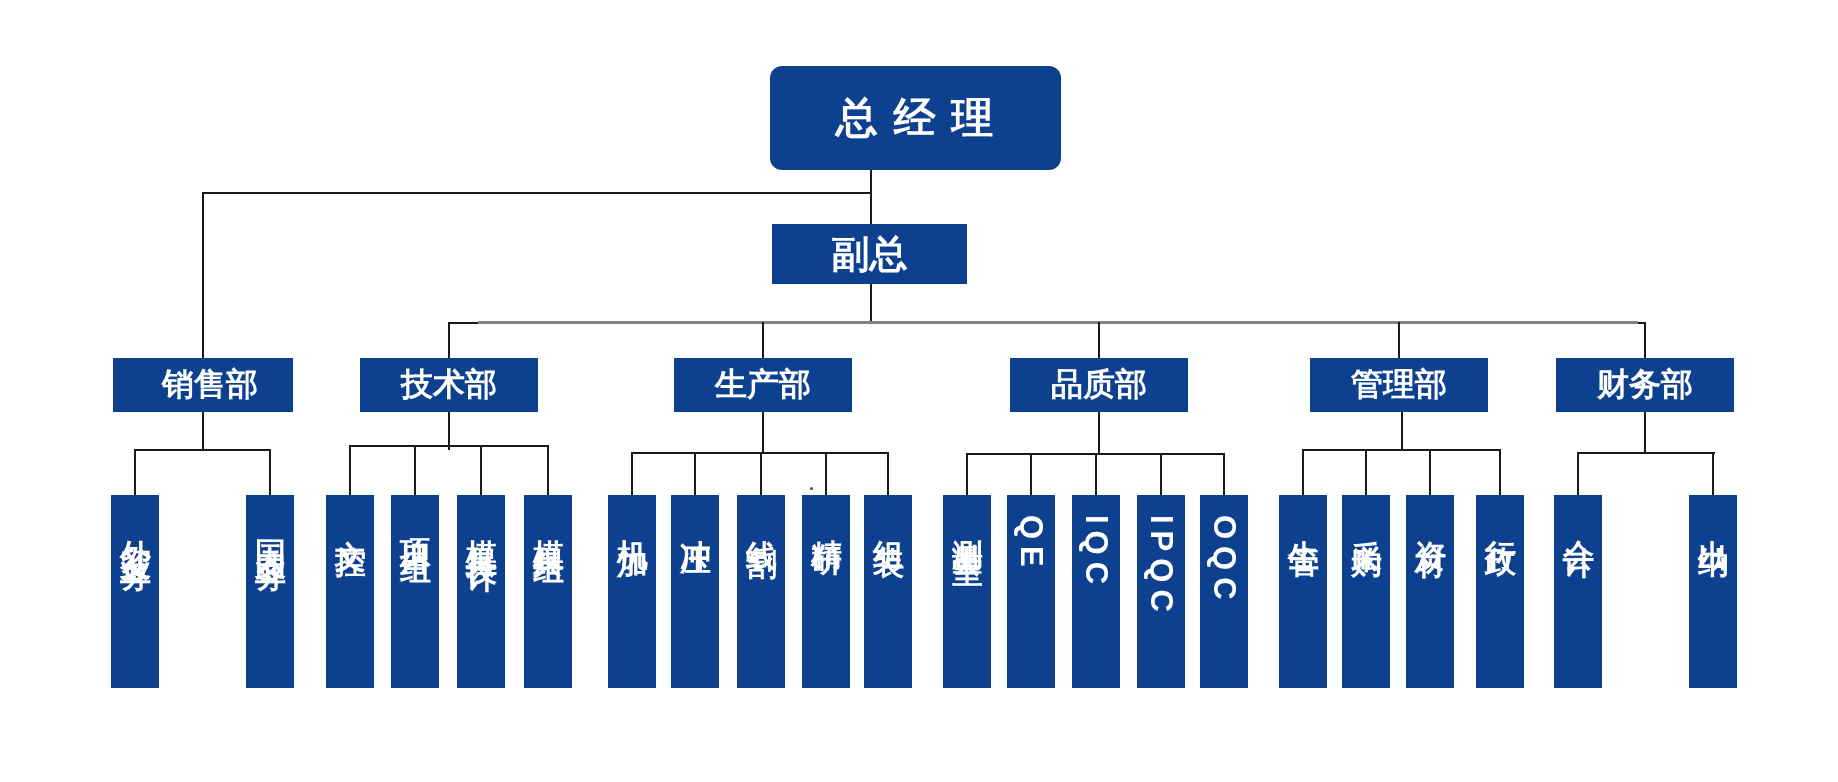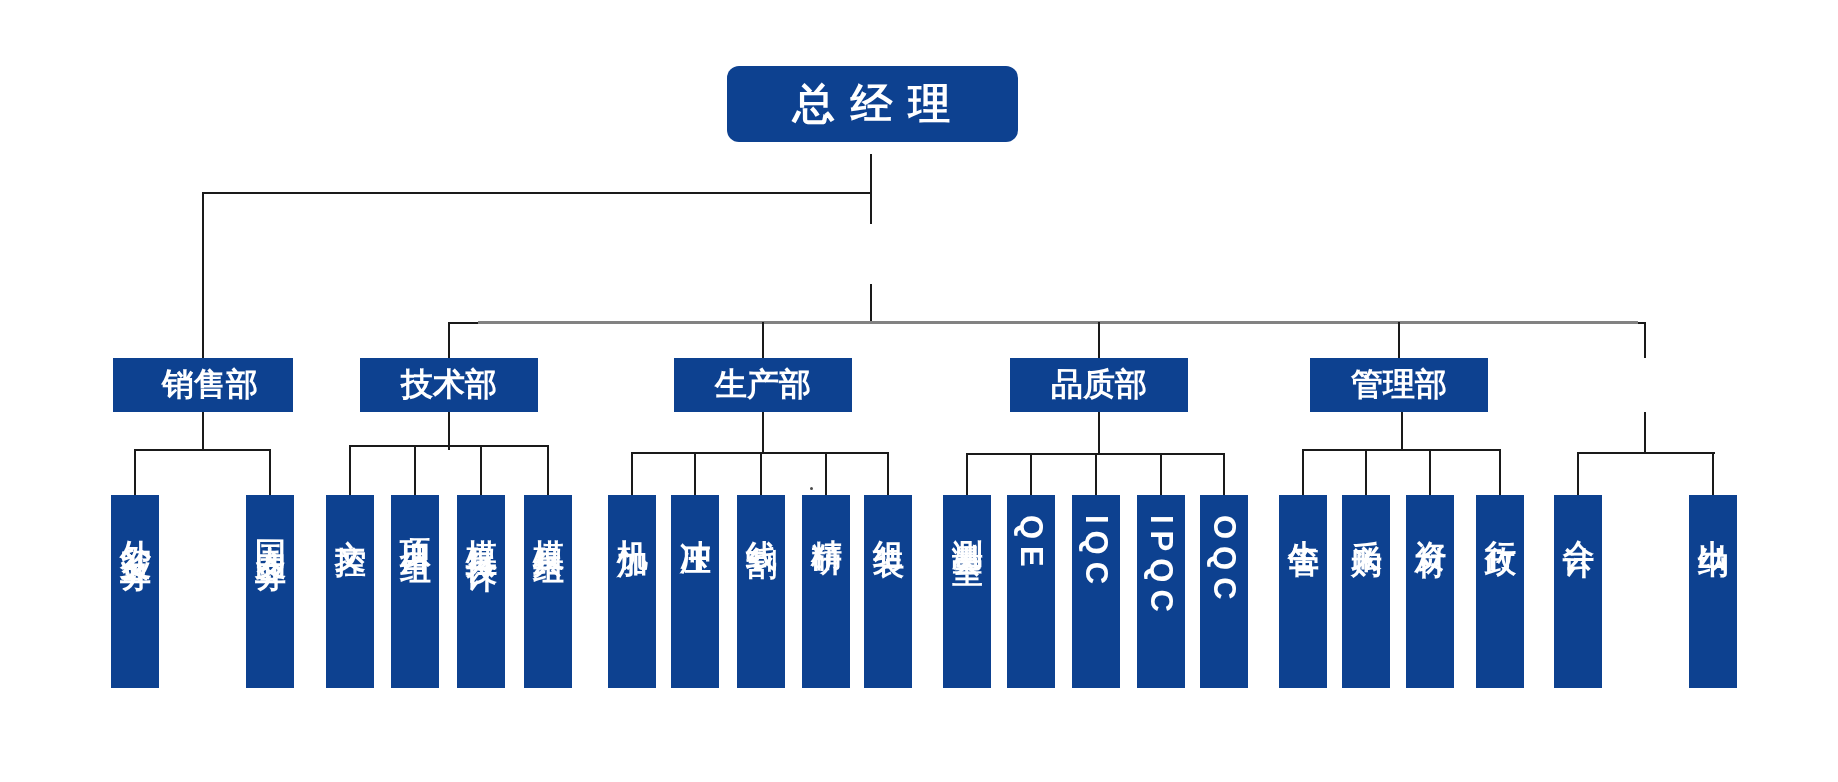--- a/index.html
+++ b/index.html
@@ -6,21 +6,21 @@
   html,body{margin:0;padding:0;background:#ffffff;}
   .canvas{
     position:relative;width:1838px;height:782px;background:#ffffff;overflow:hidden;
     font-family:"Liberation Sans","DejaVu Sans",sans-serif;
   }
   .node{
     position:absolute;background:#0d4190;color:#ffffff;font-weight:bold;
     display:flex;align-items:center;justify-content:center;
     box-sizing:border-box;white-space:nowrap;
   }
-  .root{left:727px;top:66px;width:291px;height:76px;border-radius:12px;font-size:42px;letter-spacing:2px;}
+  .root{left:770px;top:66px;width:291px;height:104px;border-radius:12px;font-size:42px;letter-spacing:2px;}
   .deputy{left:772px;top:224px;width:195px;height:60px;font-size:38px;}
   .dept{top:358px;height:54px;font-size:32px;}
   .leaf{
     top:495px;height:193px;width:48px;font-size:31px;
     writing-mode:vertical-rl;text-orientation:mixed;letter-spacing:7px;
     justify-content:flex-start;padding-top:20px;
   }
   .lh{position:absolute;height:2px;background:#1a1a1a;}
   .lv{position:absolute;width:2px;background:#1a1a1a;}
   .lh.gray{height:3px;background:#828282;}
@@ -80,26 +80,28 @@
   <div class="lv" style="left:1302px;top:449px;height:46px;"></div>
   <div class="lv" style="left:1365px;top:449px;height:46px;"></div>
   <div class="lv" style="left:1429px;top:449px;height:46px;"></div>
   <div class="lv" style="left:1499px;top:449px;height:46px;"></div>
   <div class="lv" style="left:1577px;top:452px;height:43px;"></div>
   <div class="lv" style="left:1712px;top:452px;height:43px;"></div>
 
   <div class="dot" style="left:810px;top:487px;"></div>
 
   <div class="node root">总 经 理</div>
+  <div class="node deputy">副总</div>
 
   <div class="node dept" style="left:113px;width:180px;padding-left:14px;">销售部</div>
   <div class="node dept" style="left:360px;width:178px;text-align:center;">技术部</div>
   <div class="node dept" style="left:674px;width:178px;">生产部</div>
   <div class="node dept" style="left:1310px;width:178px;">管理部</div>
   <div class="node dept" style="left:1010px;width:178px;">品质部</div>
+  <div class="node dept" style="left:1556px;width:178px;">财务部</div>
 
   <div class="node leaf" style="left:111px;">外贸业务</div>
   <div class="node leaf" style="left:246px;">国内业务</div>
   <div class="node leaf" style="left:326px;">文控</div>
   <div class="node leaf" style="left:391px;">项目组</div>
   <div class="node leaf" style="left:457px;">模具设计</div>
   <div class="node leaf" style="left:524px;">模具组</div>
   <div class="node leaf" style="left:608px;">机加</div>
   <div class="node leaf" style="left:671px;">冲压</div>
   <div class="node leaf" style="left:737px;">线割</div>

